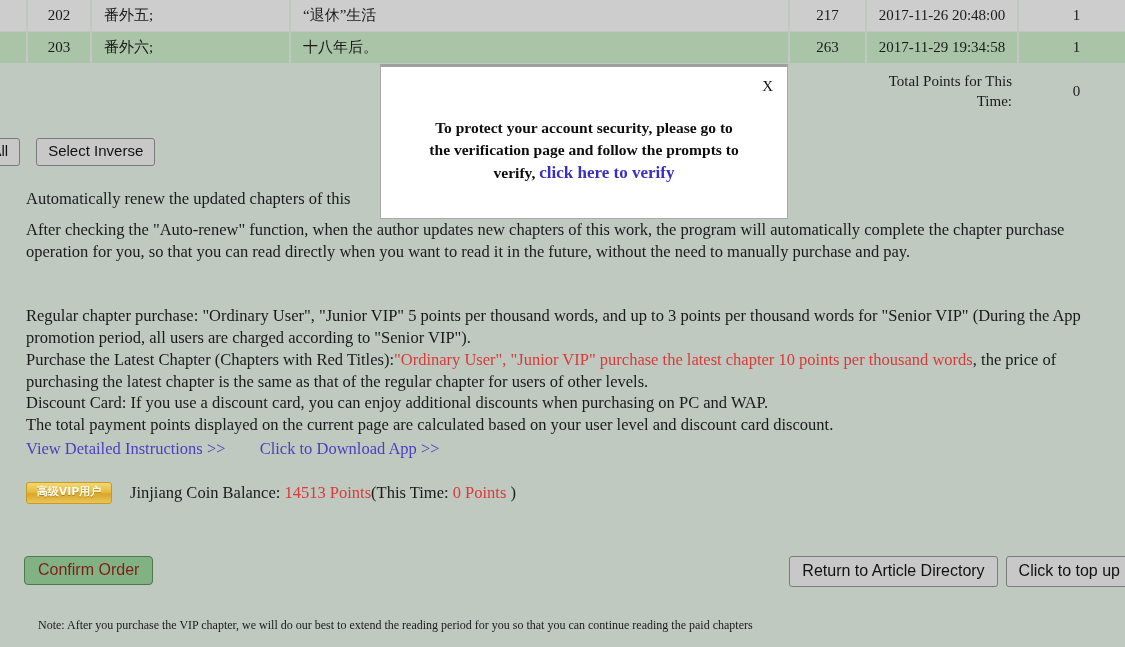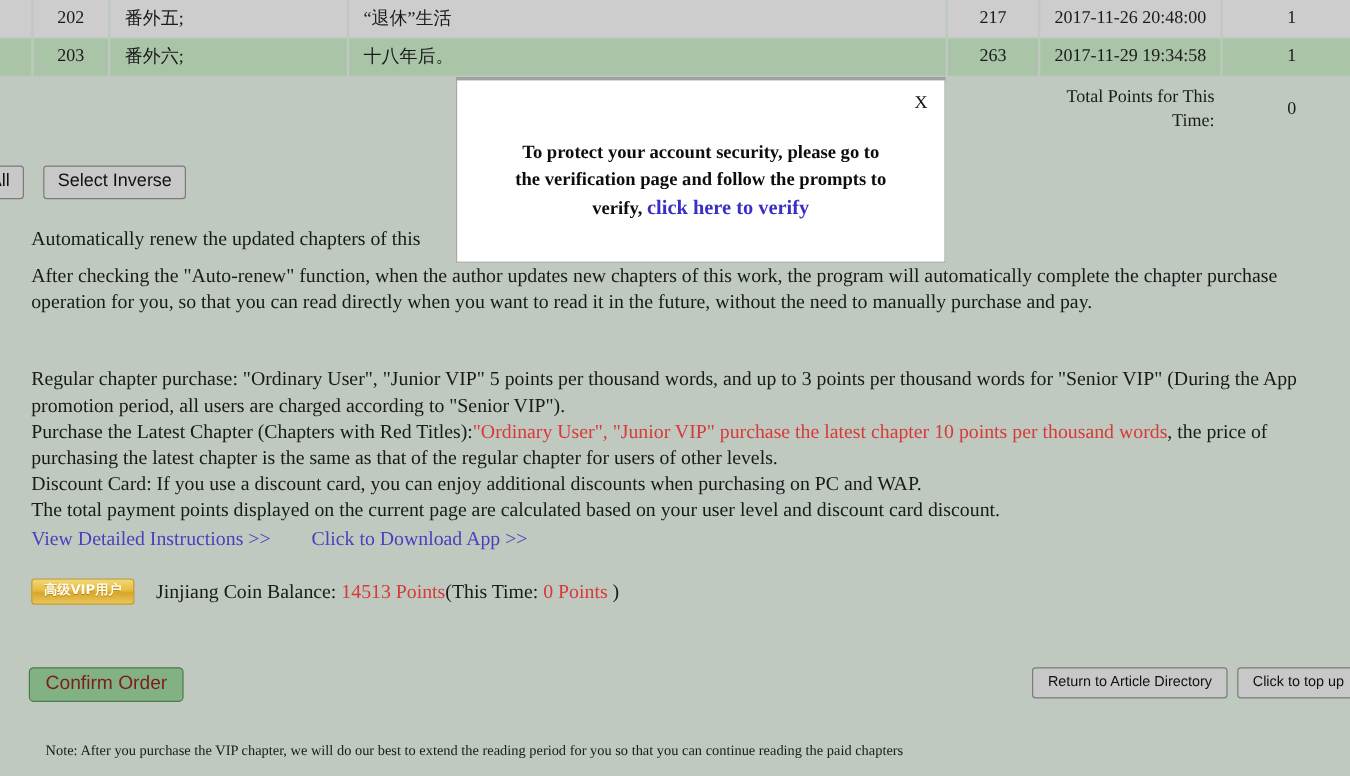--- a/index.html
+++ b/index.html
@@ -142,21 +142,21 @@
     cursor: pointer;
   }
   .right-btns {
     position: absolute;
     right: -8px;
     top: 556px;
     display: flex;
     gap: 8px;
   }
   .right-btns .btn {
-    font-size: 12px;
+    font-size: 16px;
     padding: 4px 12px 5px 12px;
   }
 
   
   .note {
     position: absolute;
     left: 38px;
     top: 618px;
     width: 1085px;
     font-size: 12px;

